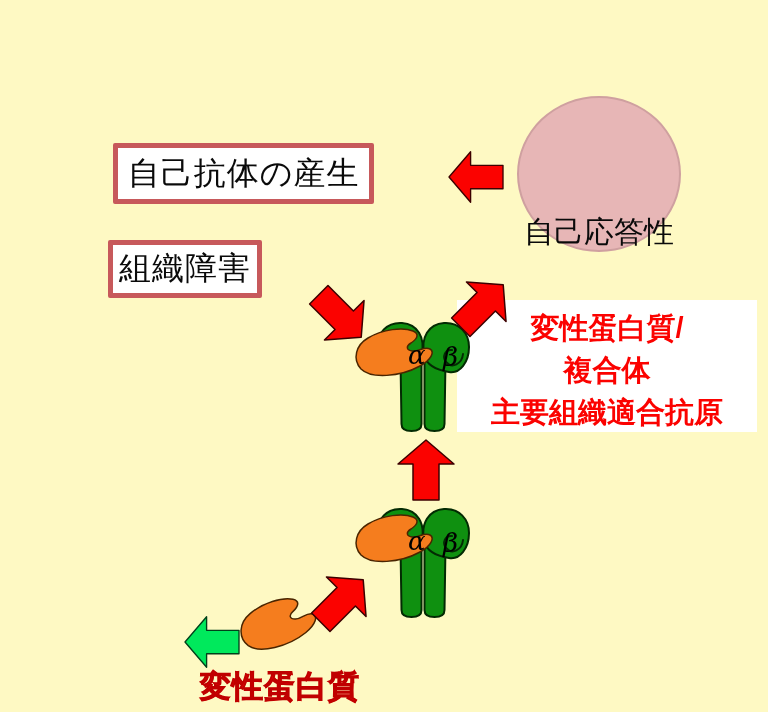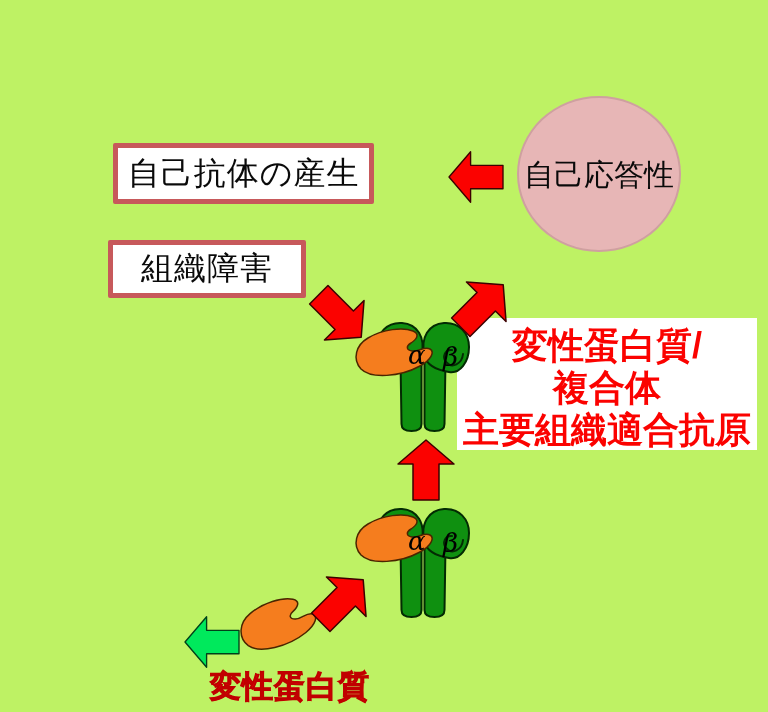--- a/index.html
+++ b/index.html
@@ -1,40 +1,40 @@
 <!DOCTYPE html>
 <html><head>
 <meta charset="utf-8">
 <style>
   html,body{margin:0;padding:0;background:#000;}
   #stage{
-    position:relative;width:768px;height:712px;background:#bef264;overflow:hidden;
+    position:relative;width:768px;height:712px;background:#fef9c3;overflow:hidden;
     font-family:"Liberation Sans","DejaVu Sans",sans-serif;
   }
   .abs{position:absolute;box-sizing:border-box;}
   .labelbox{
     background:#ffffff;border:5px solid #c7595b;border-radius:2px;
     display:flex;align-items:center;justify-content:center;
     color:#0a0a0a;font-size:32px;letter-spacing:1px;white-space:nowrap;
   }
   #box-autoantibody{left:113px;top:143px;width:261px;height:61px;}
-  #box-tissue{left:108px;top:240px;width:198px;height:58px;}
+  #box-tissue{left:108px;top:240px;width:154px;height:58px;}
   #bcell{
     left:517px;top:96px;width:164px;height:156px;border-radius:50%;
     background:#e7b6b6;border:2px solid #cfa0a0;
-    display:flex;flex-direction:column;align-items:center;justify-content:center;
+    display:flex;flex-direction:column;align-items:center;justify-content:flex-end;
     color:#0a0a0a;font-size:30px;line-height:37px;text-align:center;
   }
   #complex-caption{
-    left:457px;top:318px;width:300px;height:132px;background:#ffffff;
-    color:#fb0200;font-weight:bold;font-size:36px;line-height:42px;
+    left:457px;top:300px;width:300px;height:132px;background:#ffffff;
+    color:#fb0200;font-weight:bold;font-size:29px;line-height:42px;
     text-align:center;padding-top:7px;white-space:nowrap;
   }
   #protein-caption{
-    left:190px;top:666px;width:180px;text-align:right;
+    left:190px;top:666px;width:180px;text-align:center;
     color:#fb0200;font-size:31px;font-weight:bold;letter-spacing:1px;
     -webkit-text-stroke:1px #c00000;white-space:nowrap;
   }
   svg{position:absolute;left:0;top:0;}
   .red-arrow{fill:#fb0200;stroke:#3c0000;stroke-width:1.5;}
   .green-arrow{fill:#00e95c;stroke:#00401a;stroke-width:1.5;}
   .mhc{fill:#0f9010;stroke:#032b03;stroke-width:2;stroke-linejoin:round;}
   .mhc-curl{fill:none;stroke:#032b03;stroke-width:2;stroke-linecap:round;}
   .crescent{fill:#f57d1e;stroke:#4a2500;stroke-width:1.5;stroke-linejoin:round;}
   .greek{font-family:"DejaVu Serif","Liberation Serif",serif;font-style:italic;

